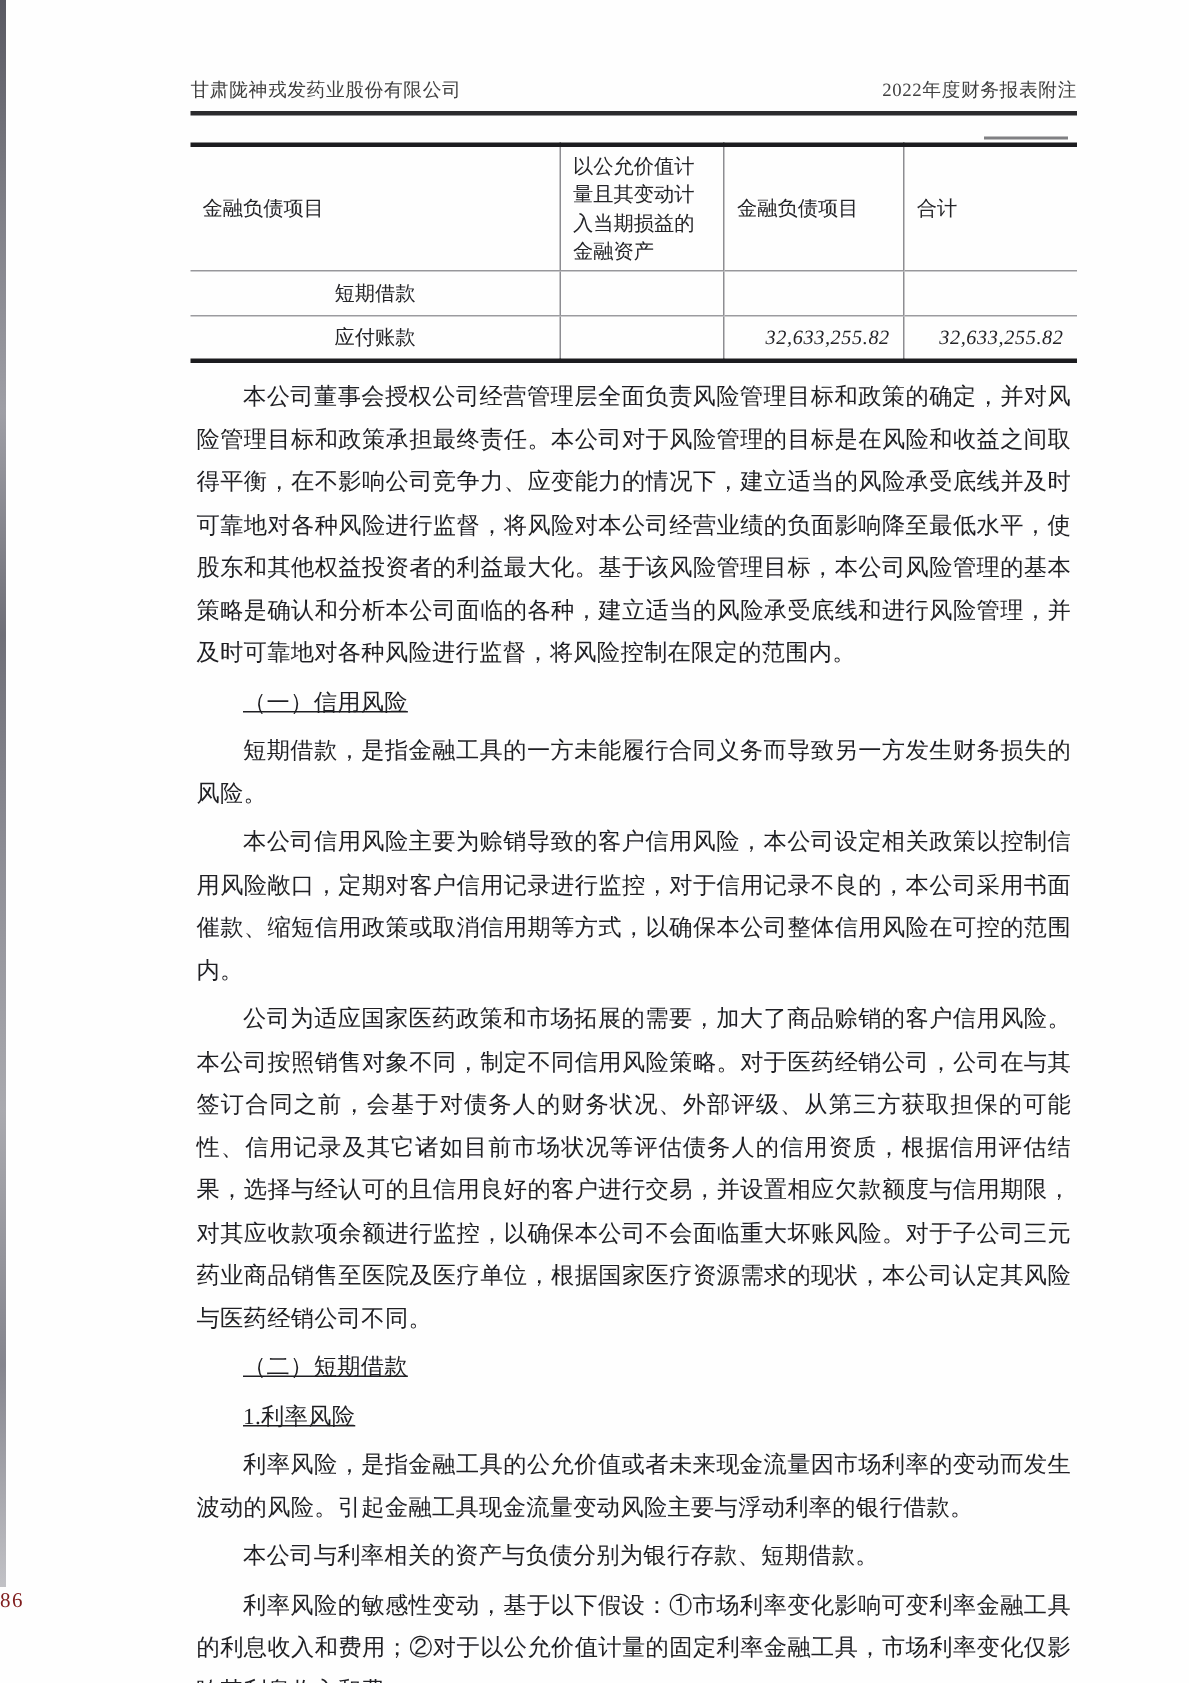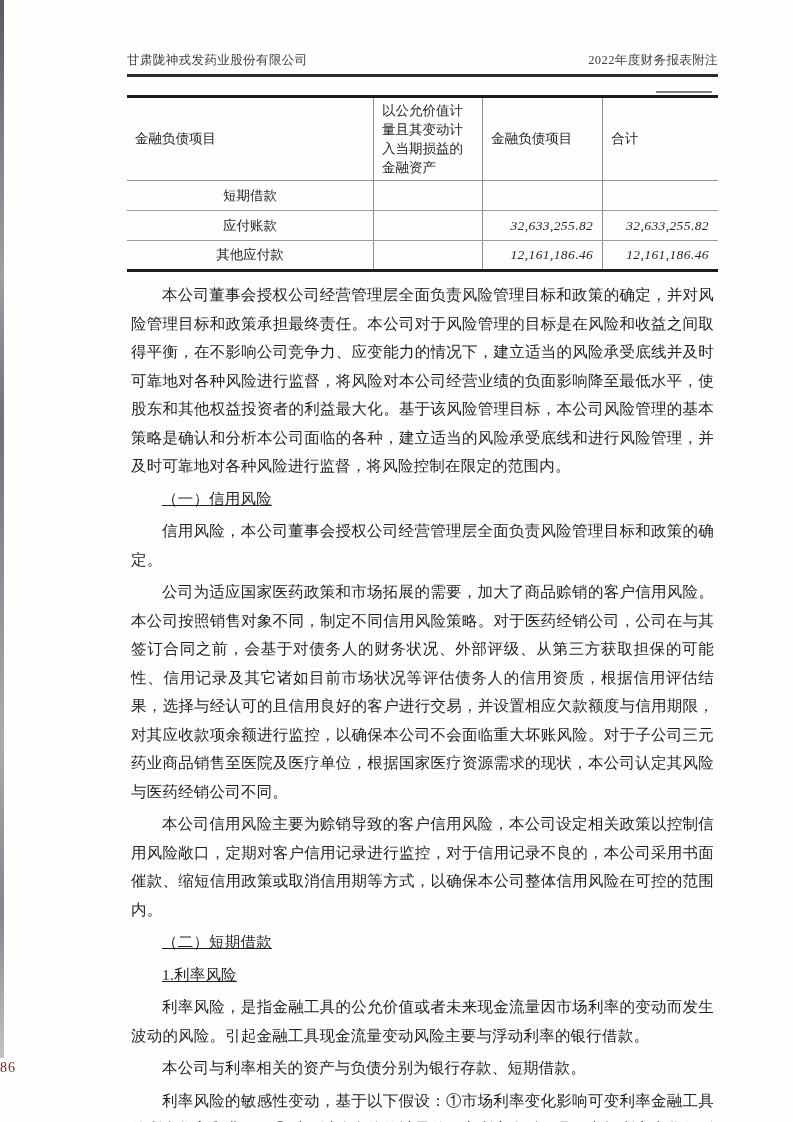--- a/index.html
+++ b/index.html
@@ -107,35 +107,29 @@
             <td class="num"></td>
             <td class="num"></td>
             <td class="num"></td>
           </tr>
           <tr>
             <td class="item">应付账款</td>
             <td class="num"></td>
             <td class="num">32,633,255.82</td>
             <td class="num">32,633,255.82</td>
           </tr>
-          <tr>
-            <td class="item">其他应付款</td>
-            <td class="num"></td>
-            <td class="num">12,161,186.46</td>
-            <td class="num">12,161,186.46</td>
-          </tr>
         </tbody>
     </table>
 
     <div class="body-text" id="content">
         <p class="paragraph">本公司董事会授权公司经营管理层全面负责风险管理目标和政策的确定，并对风险管理目标和政策承担最终责任。本公司对于风险管理的目标是在风险和收益之间取得平衡，在不影响公司竞争力、应变能力的情况下，建立适当的风险承受底线并及时可靠地对各种风险进行监督，将风险对本公司经营业绩的负面影响降至最低水平，使股东和其他权益投资者的利益最大化。基于该风险管理目标，本公司风险管理的基本策略是确认和分析本公司面临的各种，建立适当的风险承受底线和进行风险管理，并及时可靠地对各种风险进行监督，将风险控制在限定的范围内。</p>
         <p class="heading">（一）信用风险</p>
-        <p class="paragraph">信用风险，本公司董事会授权公司经营管理层全面负责风险管理目标和政策的确定。</p>
+        <p class="paragraph">短期借款，是指金融工具的一方未能履行合同义务而导致另一方发生财务损失的风险。</p>
+        <p class="paragraph">本公司信用风险主要为赊销导致的客户信用风险，本公司设定相关政策以控制信用风险敞口，定期对客户信用记录进行监控，对于信用记录不良的，本公司采用书面催款、缩短信用政策或取消信用期等方式，以确保本公司整体信用风险在可控的范围内。</p>
         <p class="paragraph">公司为适应国家医药政策和市场拓展的需要，加大了商品赊销的客户信用风险。本公司按照销售对象不同，制定不同信用风险策略。对于医药经销公司，公司在与其签订合同之前，会基于对债务人的财务状况、外部评级、从第三方获取担保的可能性、信用记录及其它诸如目前市场状况等评估债务人的信用资质，根据信用评估结果，选择与经认可的且信用良好的客户进行交易，并设置相应欠款额度与信用期限，对其应收款项余额进行监控，以确保本公司不会面临重大坏账风险。对于子公司三元药业商品销售至医院及医疗单位，根据国家医疗资源需求的现状，本公司认定其风险与医药经销公司不同。</p>
-        <p class="paragraph">本公司信用风险主要为赊销导致的客户信用风险，本公司设定相关政策以控制信用风险敞口，定期对客户信用记录进行监控，对于信用记录不良的，本公司采用书面催款、缩短信用政策或取消信用期等方式，以确保本公司整体信用风险在可控的范围内。</p>
         <p class="heading">（二）短期借款</p>
         <p class="heading">1.利率风险</p>
         <p class="paragraph">利率风险，是指金融工具的公允价值或者未来现金流量因市场利率的变动而发生波动的风险。引起金融工具现金流量变动风险主要与浮动利率的银行借款。</p>
         <p class="paragraph">本公司与利率相关的资产与负债分别为银行存款、短期借款。</p>
         <p class="paragraph">利率风险的敏感性变动，基于以下假设：①市场利率变化影响可变利率金融工具的利息收入和费用；②对于以公允价值计量的固定利率金融工具，市场利率变化仅影响其利息收入和费</p>
       </div>
 
   </div>
 
   <div class="page-number">86</div>

